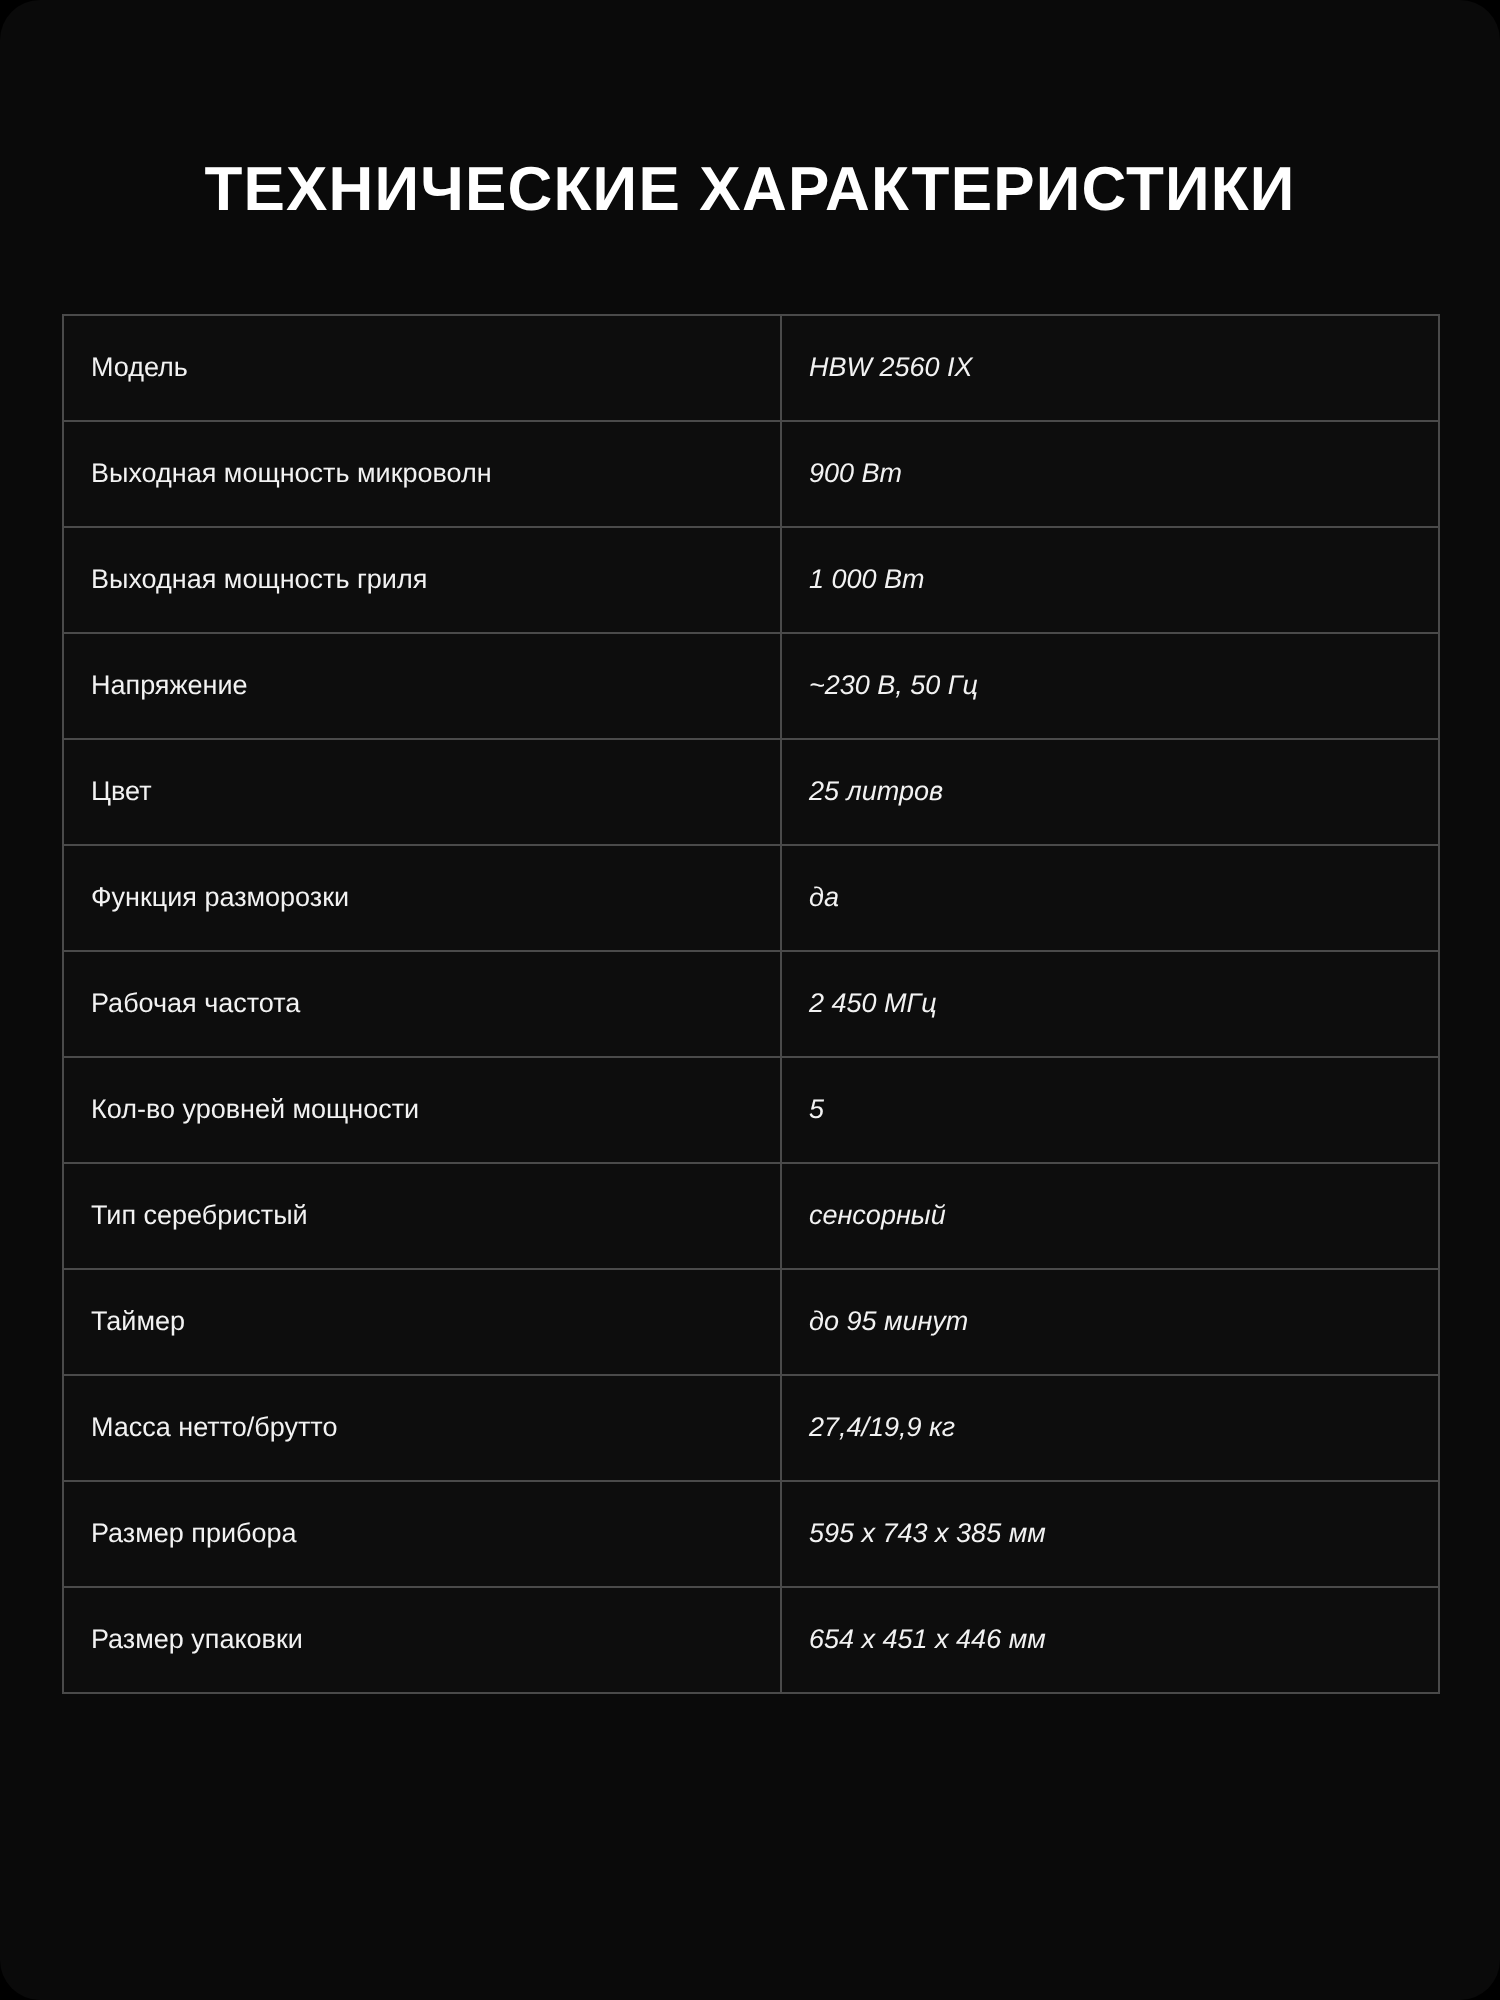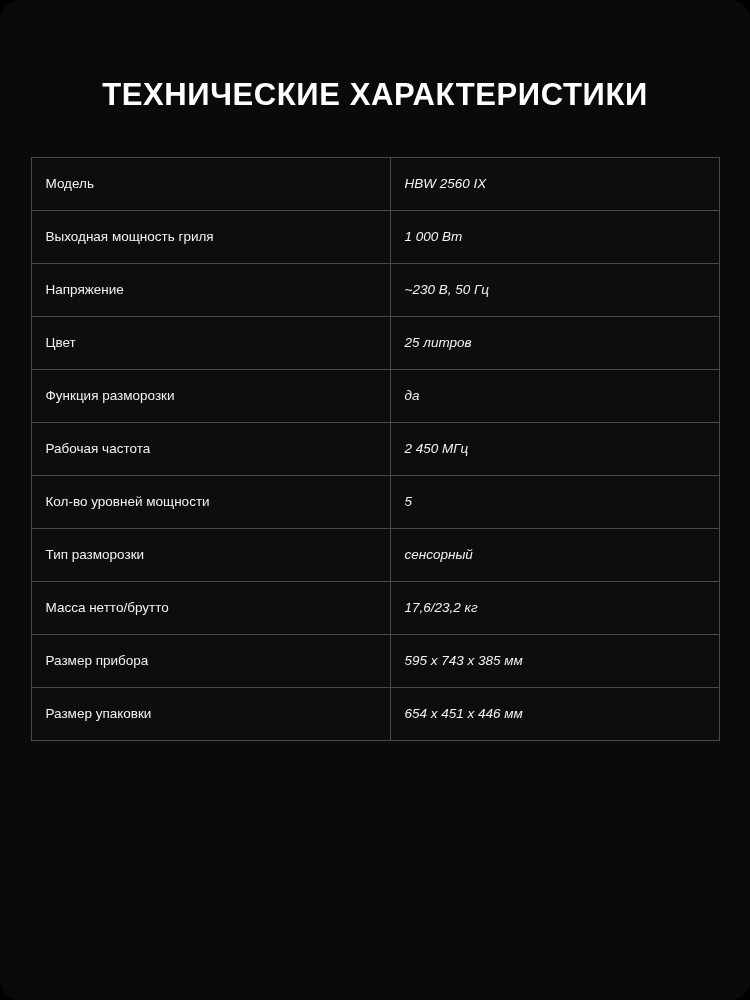--- a/index.html
+++ b/index.html
@@ -62,20 +62,24 @@
 
   <div class="title">ТЕХНИЧЕСКИЕ ХАРАКТЕРИСТИКИ</div>
 
   <table class="spec-table">
     <tbody>
       <tr>
         <td class="label">Модель</td>
         <td class="value">HBW 2560 IX</td>
       </tr>
       <tr>
+        <td class="label">Выходная мощность микроволн</td>
+        <td class="value">900 Вт</td>
+      </tr>
+      <tr>
         <td class="label">Выходная мощность гриля</td>
         <td class="value">1 000 Вт</td>
       </tr>
       <tr>
         <td class="label">Напряжение</td>
         <td class="value">~230 В, 50 Гц</td>
       </tr>
       <tr>
         <td class="label">Цвет</td>
         <td class="value">25 литров</td>
@@ -86,26 +90,30 @@
       </tr>
       <tr>
         <td class="label">Рабочая частота</td>
         <td class="value">2 450 МГц</td>
       </tr>
       <tr>
         <td class="label">Кол-во уровней мощности</td>
         <td class="value">5</td>
       </tr>
       <tr>
-        <td class="label">Тип разморозки</td>
+        <td class="label">Тип серебристый</td>
         <td class="value">сенсорный</td>
       </tr>
       <tr>
+        <td class="label">Таймер</td>
+        <td class="value">до 95 минут</td>
+      </tr>
+      <tr>
         <td class="label">Масса нетто/брутто</td>
-        <td class="value">17,6/23,2 кг</td>
+        <td class="value">27,4/19,9 кг</td>
       </tr>
       <tr>
         <td class="label">Размер прибора</td>
         <td class="value">595 x 743 x 385 мм</td>
       </tr>
       <tr>
         <td class="label">Размер упаковки</td>
         <td class="value">654 x 451 x 446 мм</td>
       </tr>
     </tbody>

